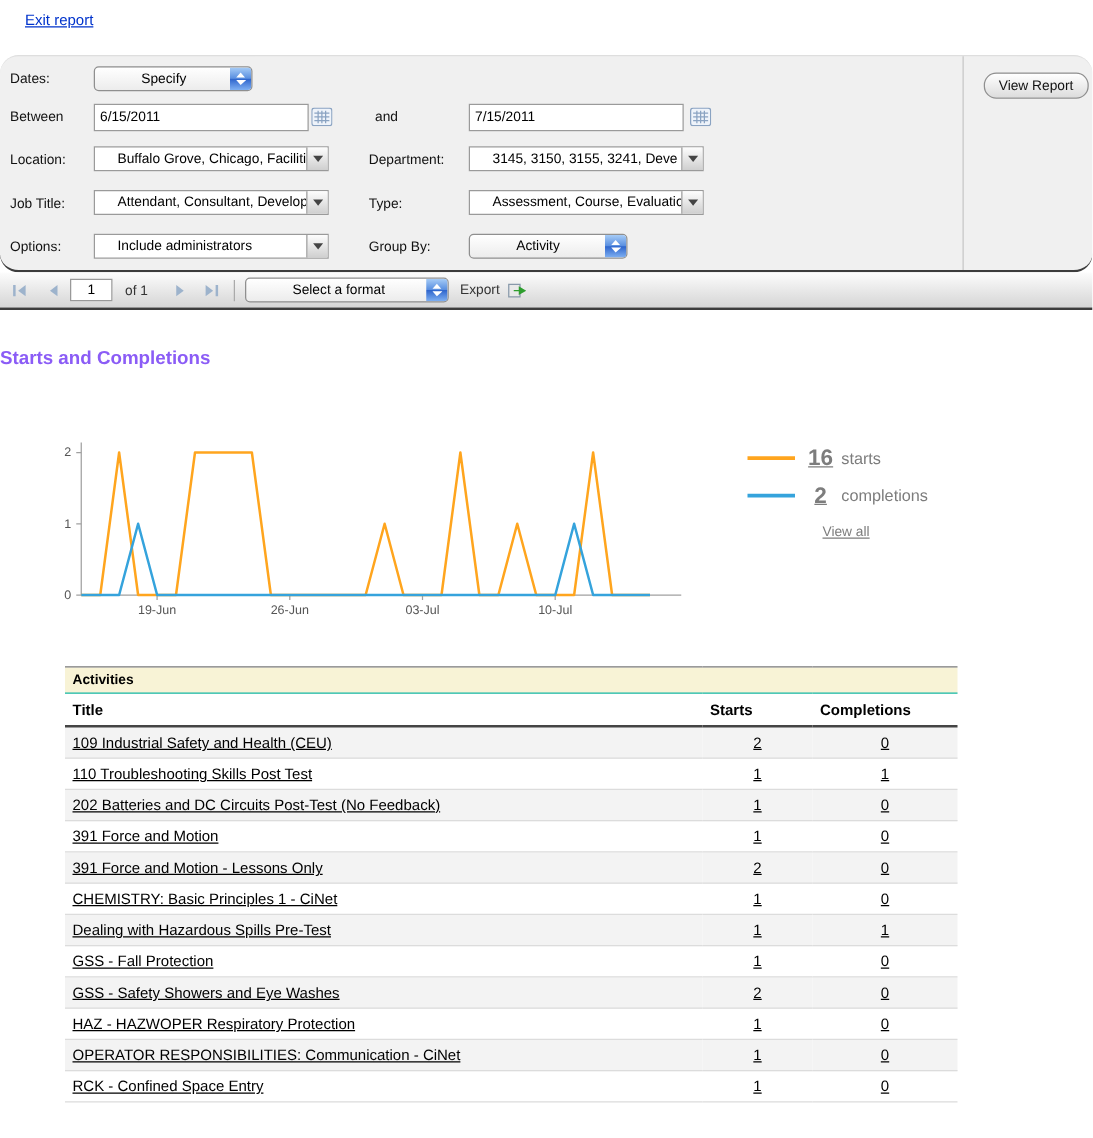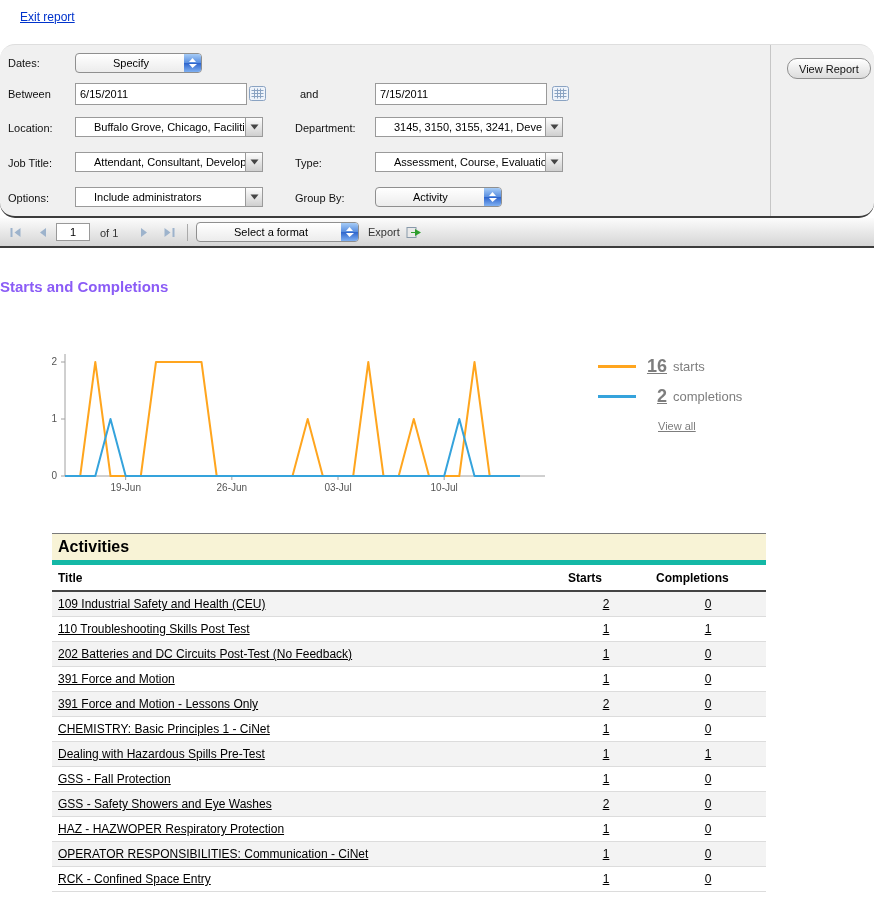--- a/index.html
+++ b/index.html
@@ -40,27 +40,27 @@
   .export-icon-wrap { position:absolute; left:406px; top:7px; cursor:pointer; line-height:0; }
 
   
   .report { position:relative; height:660px; background:#fff; }
   .rpt-title { position:absolute; top:30px; left:0; width:820px; text-align:left; font-size:15px; font-weight:bold; color:#8b5cf6; }
   .rpt-subtitle { position:absolute; top:57px; left:0; width:820px; text-align:center; font-size:12px; color:#222; }
 
   .legend { position:absolute; left:598px; top:108px; width:190px; }
   .legend-row { display:flex; align-items:center; margin-bottom:9px; }
   .legend-line { width:38px; height:3px; margin-right:10px; flex:none; }
-  .legend-count { min-width:21px; text-align:right; font-size:18px; font-weight:bold; color:#7d7d7d; text-decoration:underline; margin-right:6px; cursor:pointer; }
+  .legend-count { min-width:21px; text-align:center; font-size:18px; font-weight:bold; color:#7d7d7d; text-decoration:underline; margin-right:6px; cursor:pointer; }
   .legend-label { font-size:13px; color:#7d7d7d; }
   .view-all { margin-left:60px; font-size:11px; color:#7d7d7d; text-decoration:underline; cursor:pointer; }
 
   
   .rpt-table { position:absolute; top:285px; left:52px; width:714px; border-collapse:collapse; font-size:12px; table-layout:fixed; }
-  .rpt-table tr.band th { background:#f8f3d6; text-align:left; padding:4px 6px; border-top:1px solid #7a7a7a; border-bottom:5px solid #14b8a6; font-size:16px; font-weight:bold; }
+  .rpt-table tr.band th { background:#f8f3d6; text-align:left; padding:4px 6px; border-top:1px solid #7a7a7a; border-bottom:1px solid #14b8a6; font-size:11px; font-weight:bold; }
   .rpt-table tr.cols th { background:#fff; text-align:left; padding:6px 6px 5px 6px; border-bottom:2px solid #444; font-size:12px; font-weight:bold; }
   .rpt-table th.num, .rpt-table td.num { text-align:center; }
   .rpt-table tbody td { padding:5px 6px; border-bottom:1px solid #dcdcdc; line-height:14px; }
   .rpt-table tbody tr:nth-child(odd) { background:#f3f3f3; }
   .rpt-table tbody a { color:#000; text-decoration:underline; cursor:pointer; }
 </style>
 </head>
 <body>
 
 <div class="top-bar">

